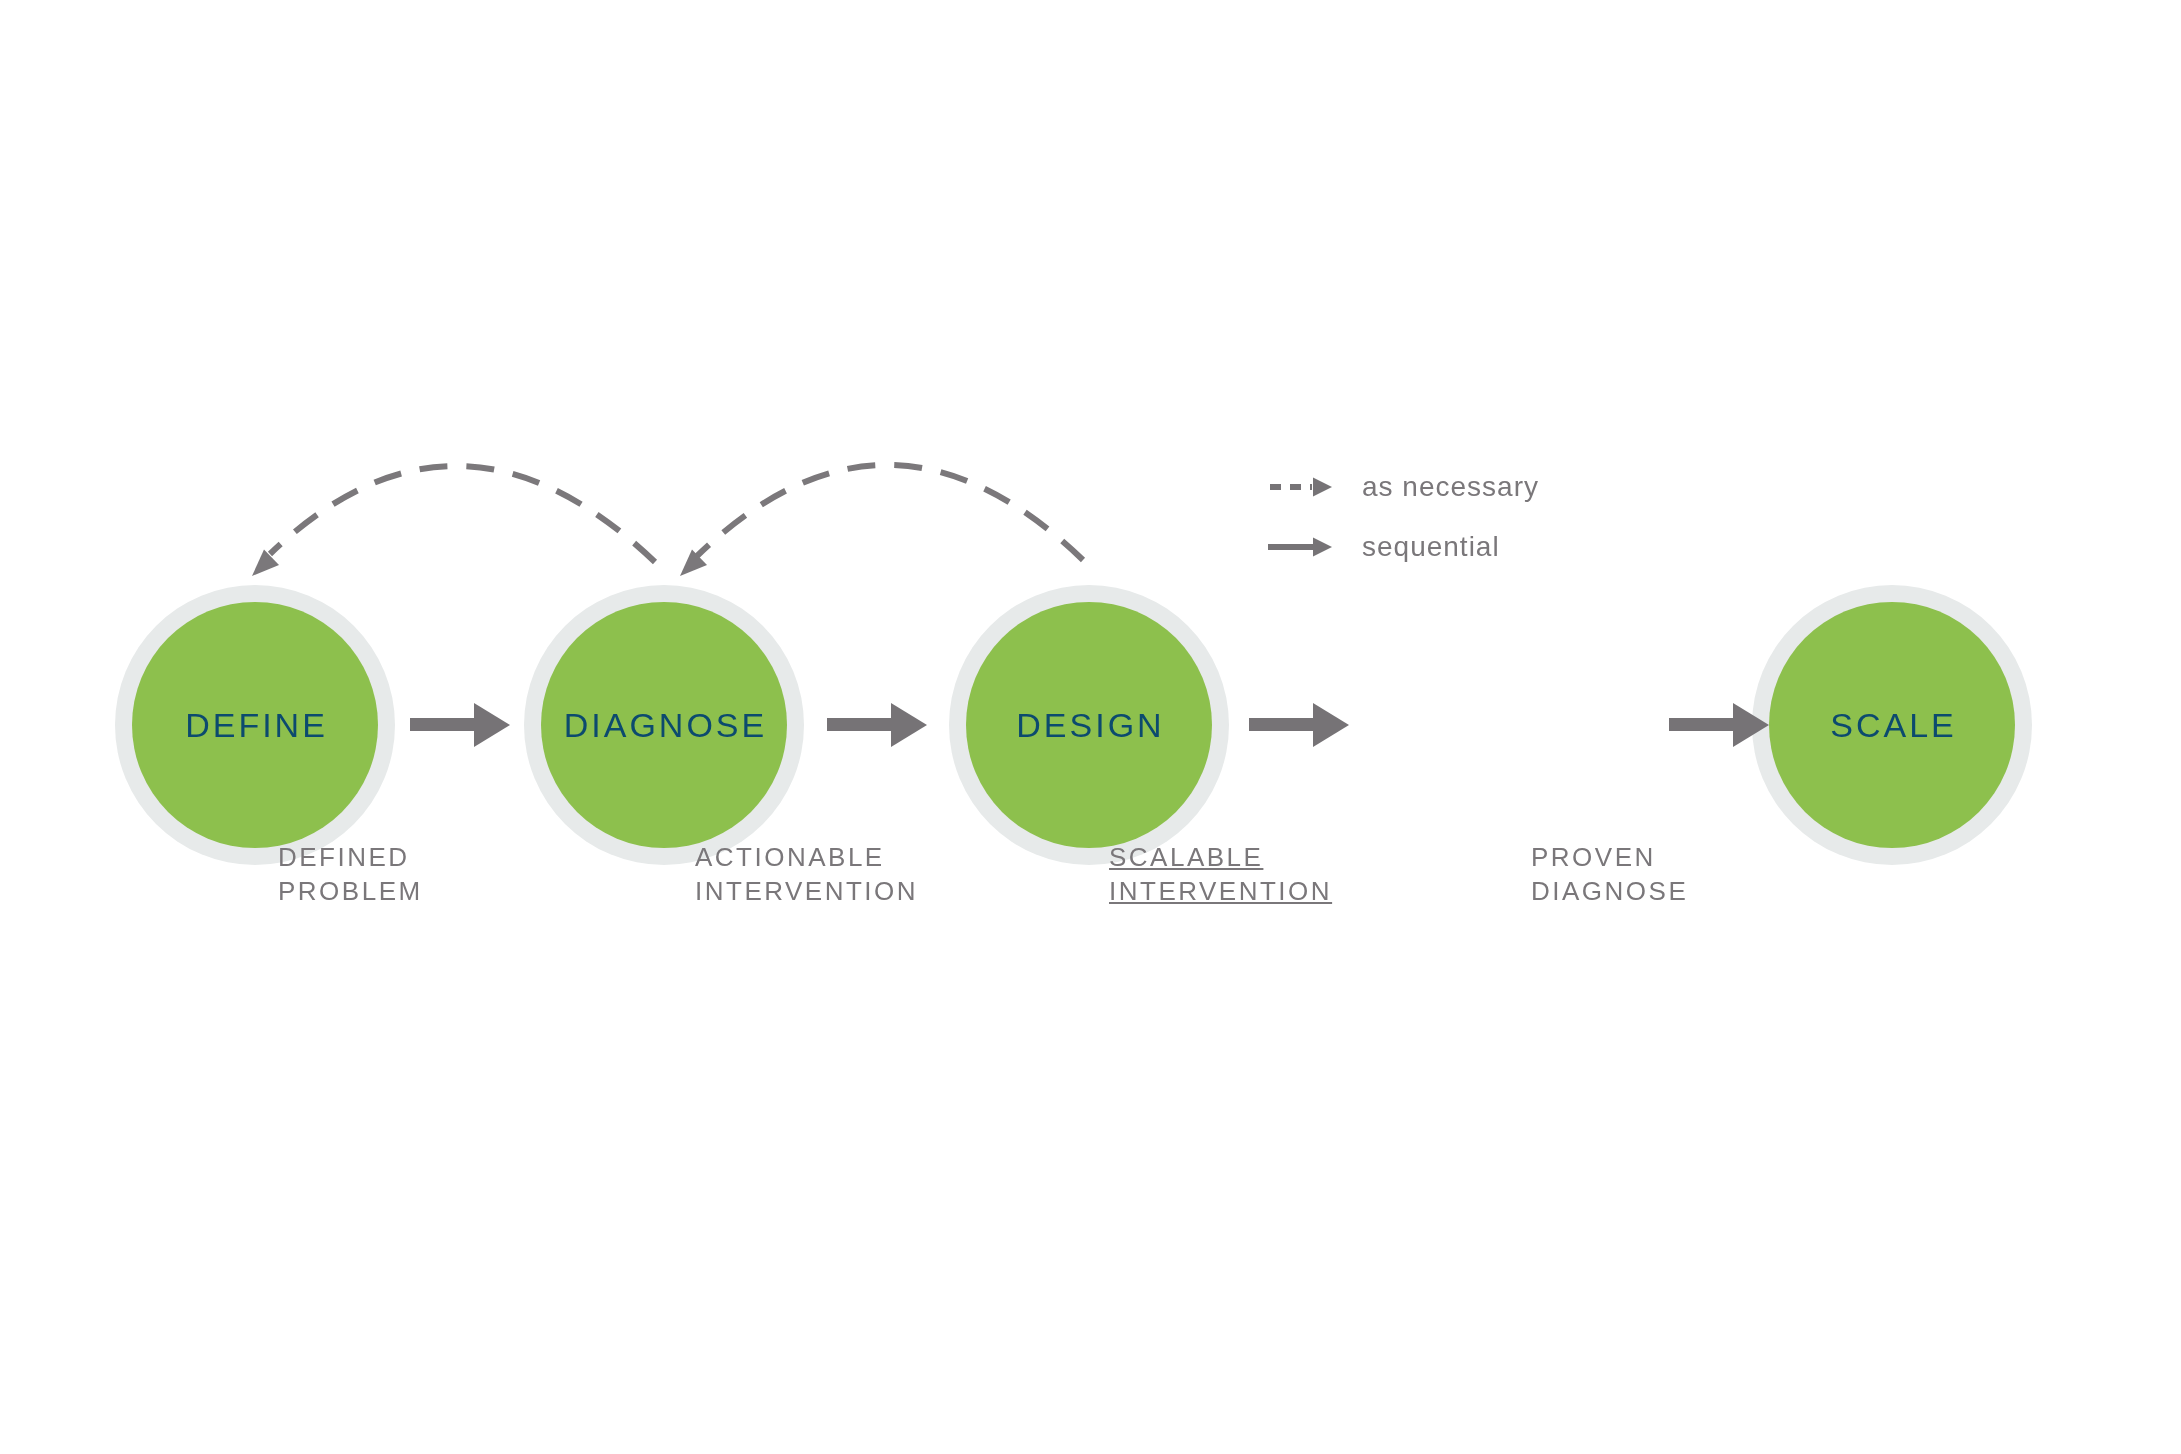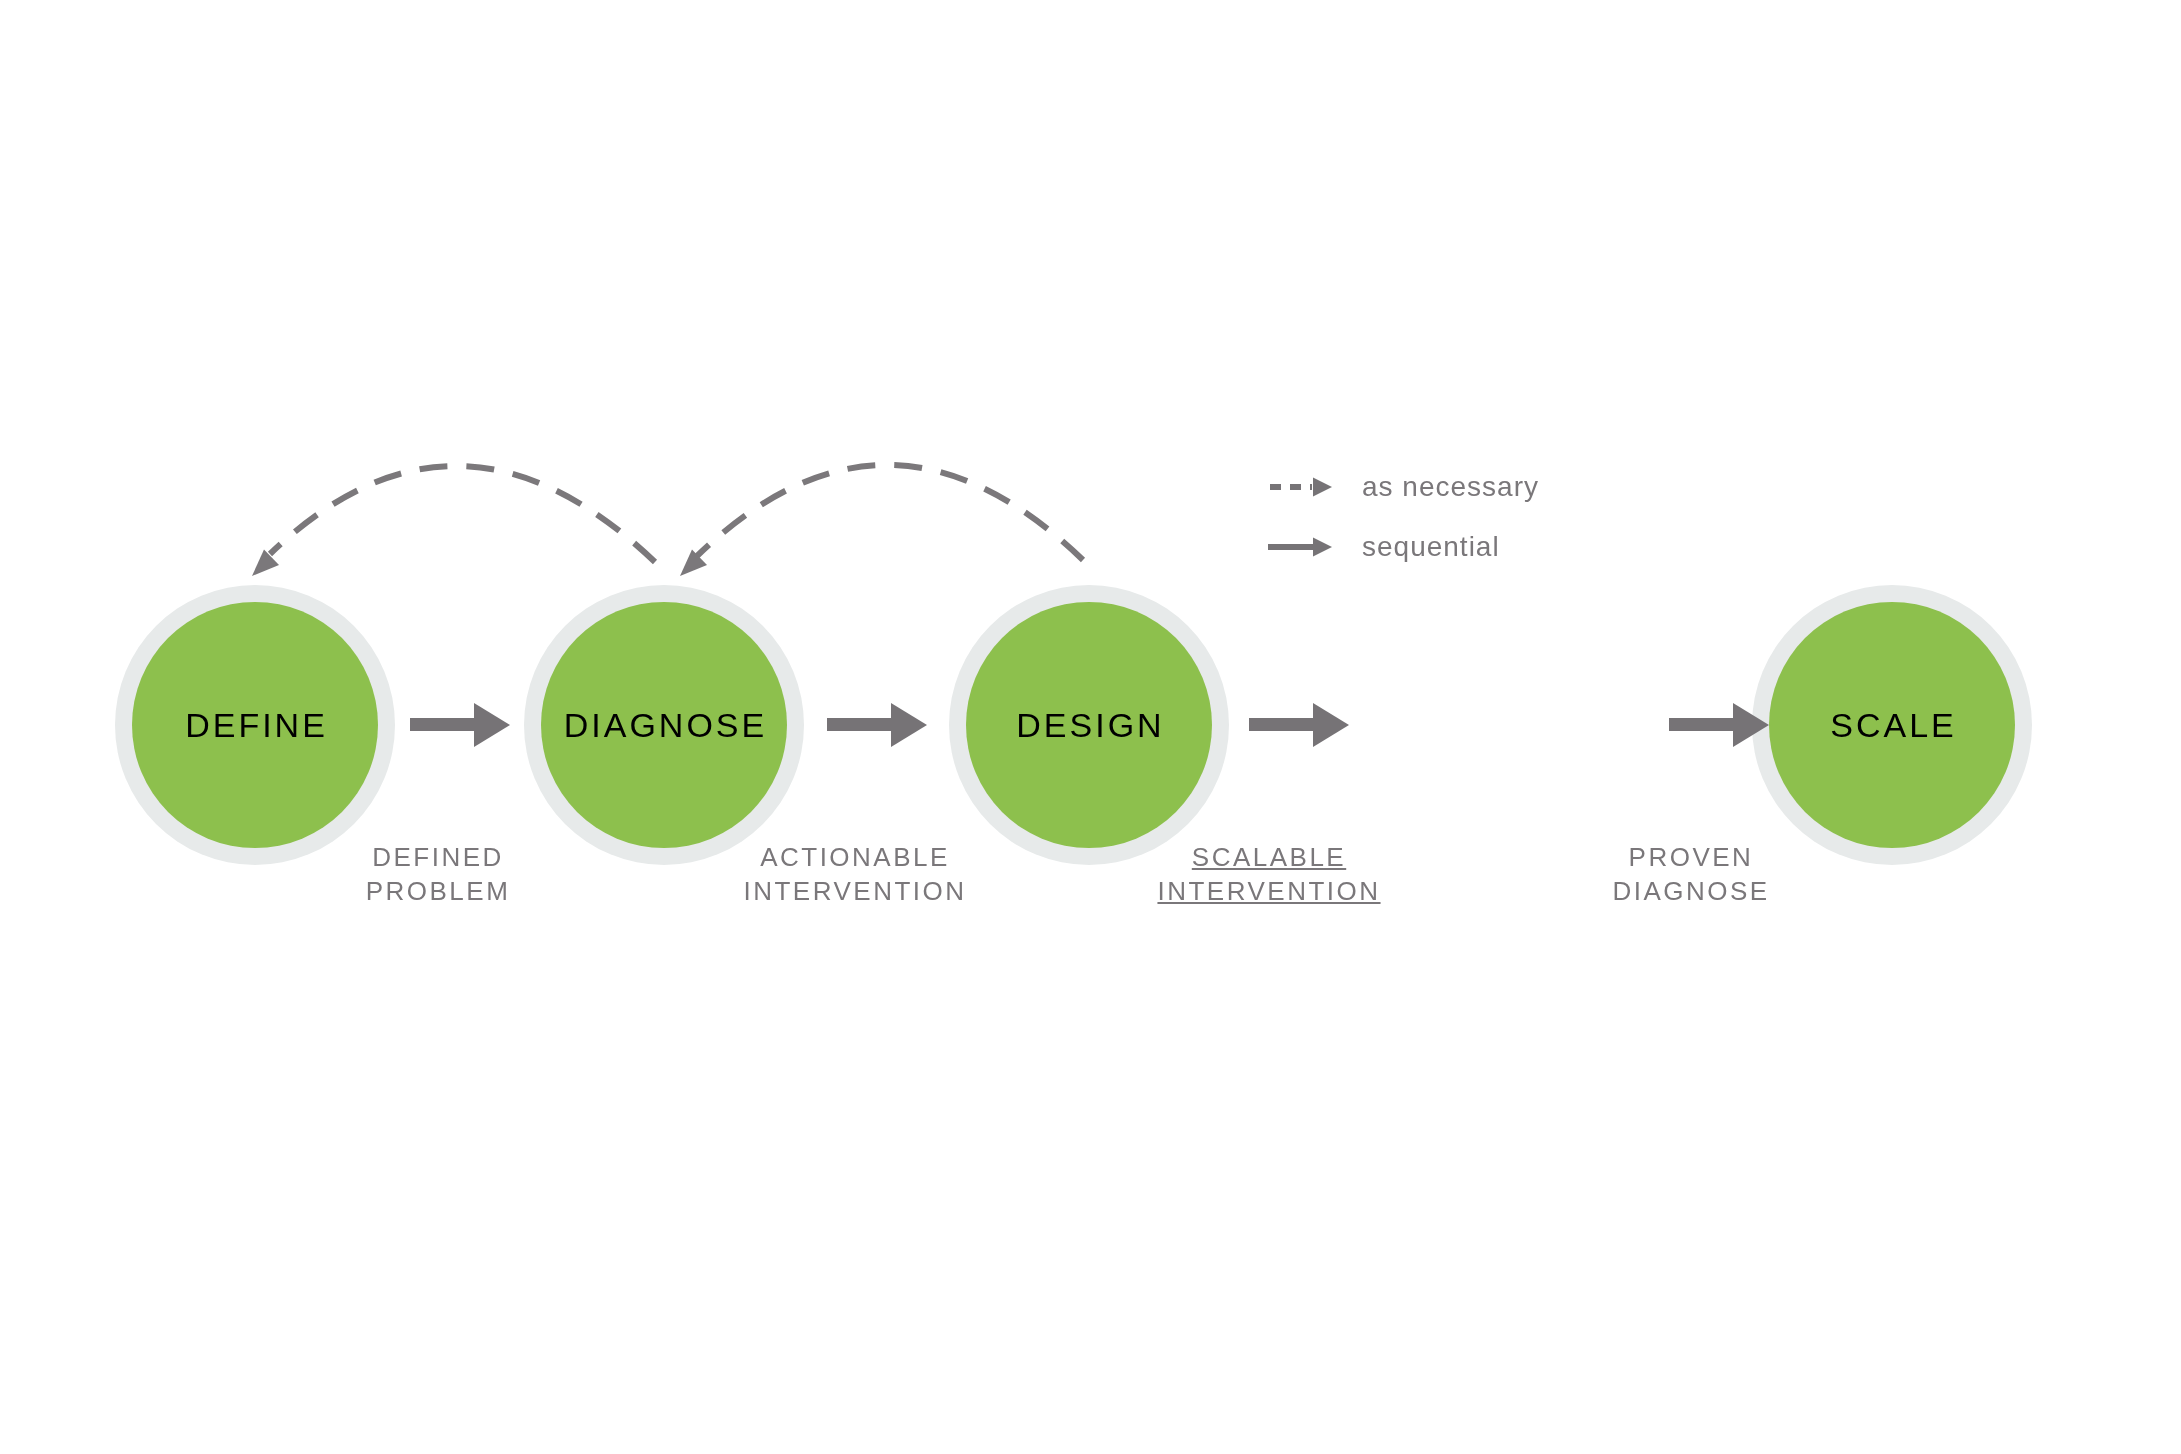--- a/index.html
+++ b/index.html
@@ -30,21 +30,21 @@
     top: 17px;
     width: 246px;
     height: 246px;
     border-radius: 50%;
     background: #8dc04d;
     display: flex;
     align-items: center;
     justify-content: center;
   }
   .stage .stage-label {
-    color: #000000;
+    color: #0c4a6e;
     font-size: 34px;
     font-weight: 300;
     letter-spacing: 3px;
     text-indent: 3px;
     white-space: nowrap;
   }
   .stage.s1 { left: 115px; }
   .stage.s2 { left: 524px; }
   .stage.s3 { left: 949px; }
   .stage.s4 { left: 1369px; }
@@ -78,21 +78,20 @@
   .seq-arrow.a1 { left: 410px; }
   .seq-arrow.a2 { left: 827px; }
   .seq-arrow.a3 { left: 1249px; }
   .seq-arrow.a4 { left: 1669px; }
 
   
   .transition-label {
     position: absolute;
     top: 840px;
     width: 320px;
-    text-align: center;
     color: #7a777a;
     font-size: 26px;
     font-weight: 300;
     line-height: 34px;
     letter-spacing: 2.5px;
   }
   .transition-label span { display: block; white-space: nowrap; }
   .transition-label.t1 { left: 278px; }
   .transition-label.t2 { left: 695px; }
   .transition-label.t3 { left: 1109px; text-decoration: underline; }

